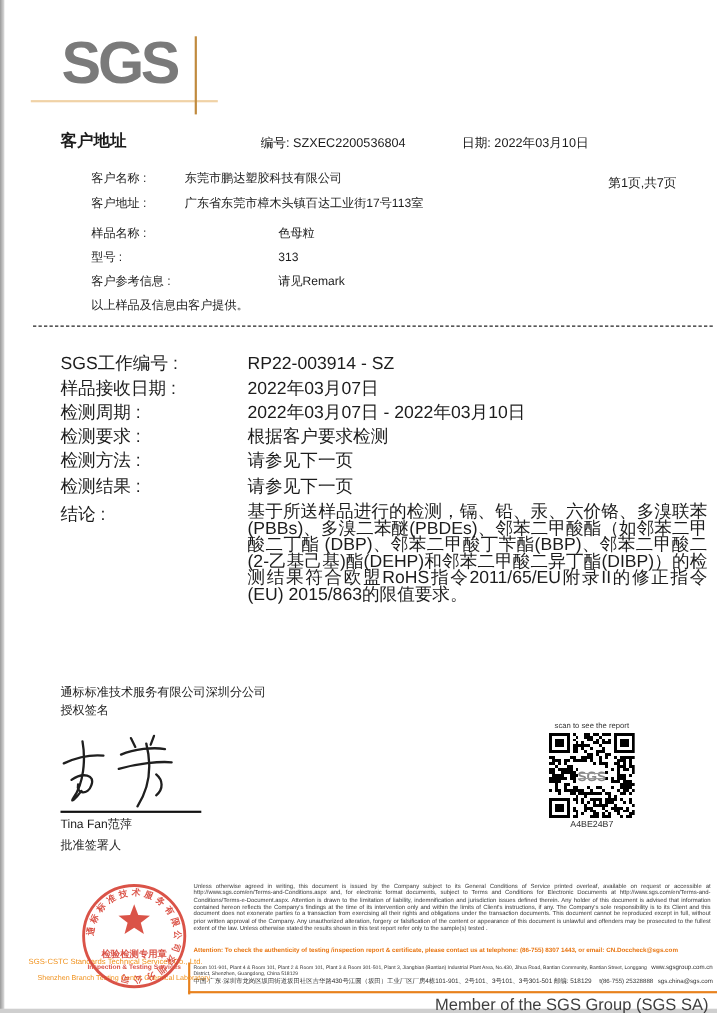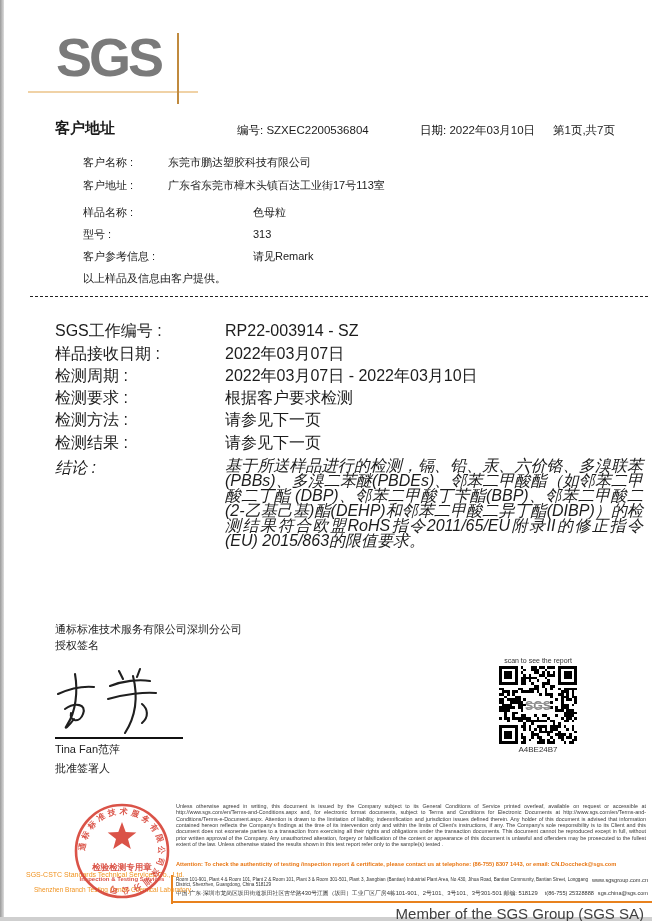--- a/index.html
+++ b/index.html
@@ -14,38 +14,38 @@
   
   .logo-text { position:absolute; left:56px; top:26px; font-size:54px; font-weight:bold;
     color:#7a7a7a; letter-spacing:-3px; font-family:"Liberation Sans",sans-serif; }
   .logo-underline { position:absolute; left:28px; top:91px; width:170px; height:2px; background:#f0d2a6; }
   .logo-vline { position:absolute; left:177px; top:33px; width:2px; height:71px; background:#c08a3e; }
 
   
   .page-title { position:absolute; left:55px; top:119px; font-size:15px; font-weight:bold; }
   .hmeta { position:absolute; top:123px; font-size:11.5px; }
   .hmeta .lab { color:#111; }
-  .h-no { left:237px; } .h-date { left:420px; } .h-page { left:553px; }
+  .h-no { left:237px; } .h-date { left:420px; } .h-page { left:553px;margin-top:36px; }
 
   
   .client-block { position:absolute; left:55px; top:155px; width:575px; font-size:11px;margin-left:28px; }
   .frow { display:flex; line-height:14px; }
   .frow .flab { flex:0 0 85px; }
   .frow.wide .flab { flex:0 0 170px; }
   .client-rows .frow { margin-bottom:9px; }
   .sample-rows { margin-top:13px; }
   .sample-rows .frow { margin-bottom:8px; }
   .client-note { margin-top:3px; line-height:14px; }
 
   .divider { position:absolute; left:30px; top:296px; width:618px; border-top:1px dashed #222; }
 
   .job-block { position:absolute; left:55px; top:324px; width:590px; font-size:16px; }
   .job-block .frow { margin-bottom:8px; }
   .job-block .frow.gap { margin-bottom:9px; }
-  .conclusion-row { display:flex; margin-top:2px;font-style:italic; }
+  .conclusion-row { display:flex; margin-top:2px; }
   .conclusion-row .flab { flex:0 0 170px; }
   .conclusion-text { flex:1; max-width:418px; line-height:15px; text-align:justify; }
 
   
   .sig-company { position:absolute; left:55px; top:622px; font-size:11px; }
   .sig-auth { position:absolute; left:55px; top:638px; font-size:11px; }
   .sig-svg { position:absolute; left:52px; top:664px; }
   .sig-line { position:absolute; left:55px; top:737px; width:128px; height:2px; background:#111; }
   .sig-name { position:absolute; left:55px; top:742px; font-size:11px; }
   .sig-title { position:absolute; left:55px; top:761px; font-size:11px; }

